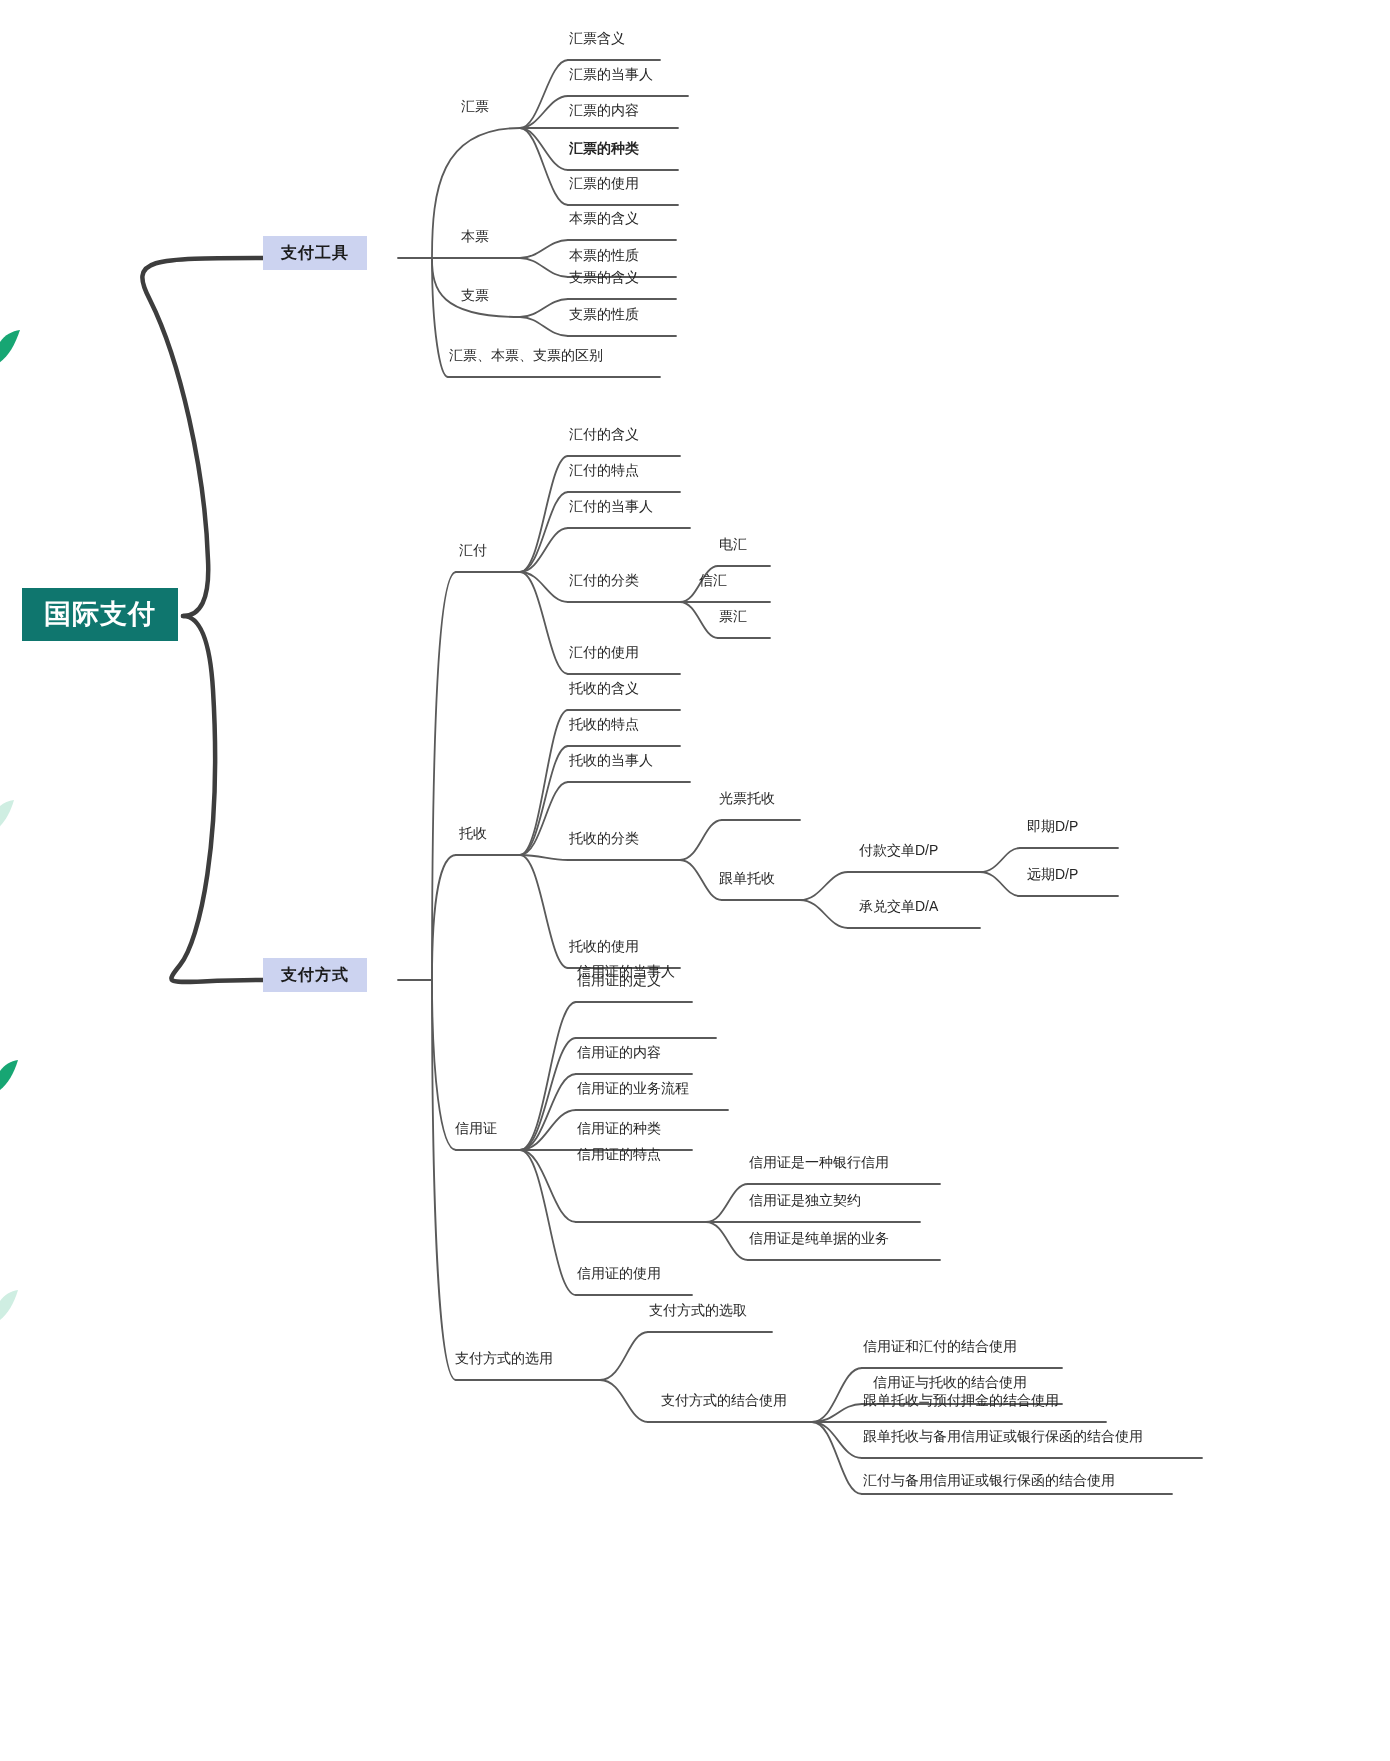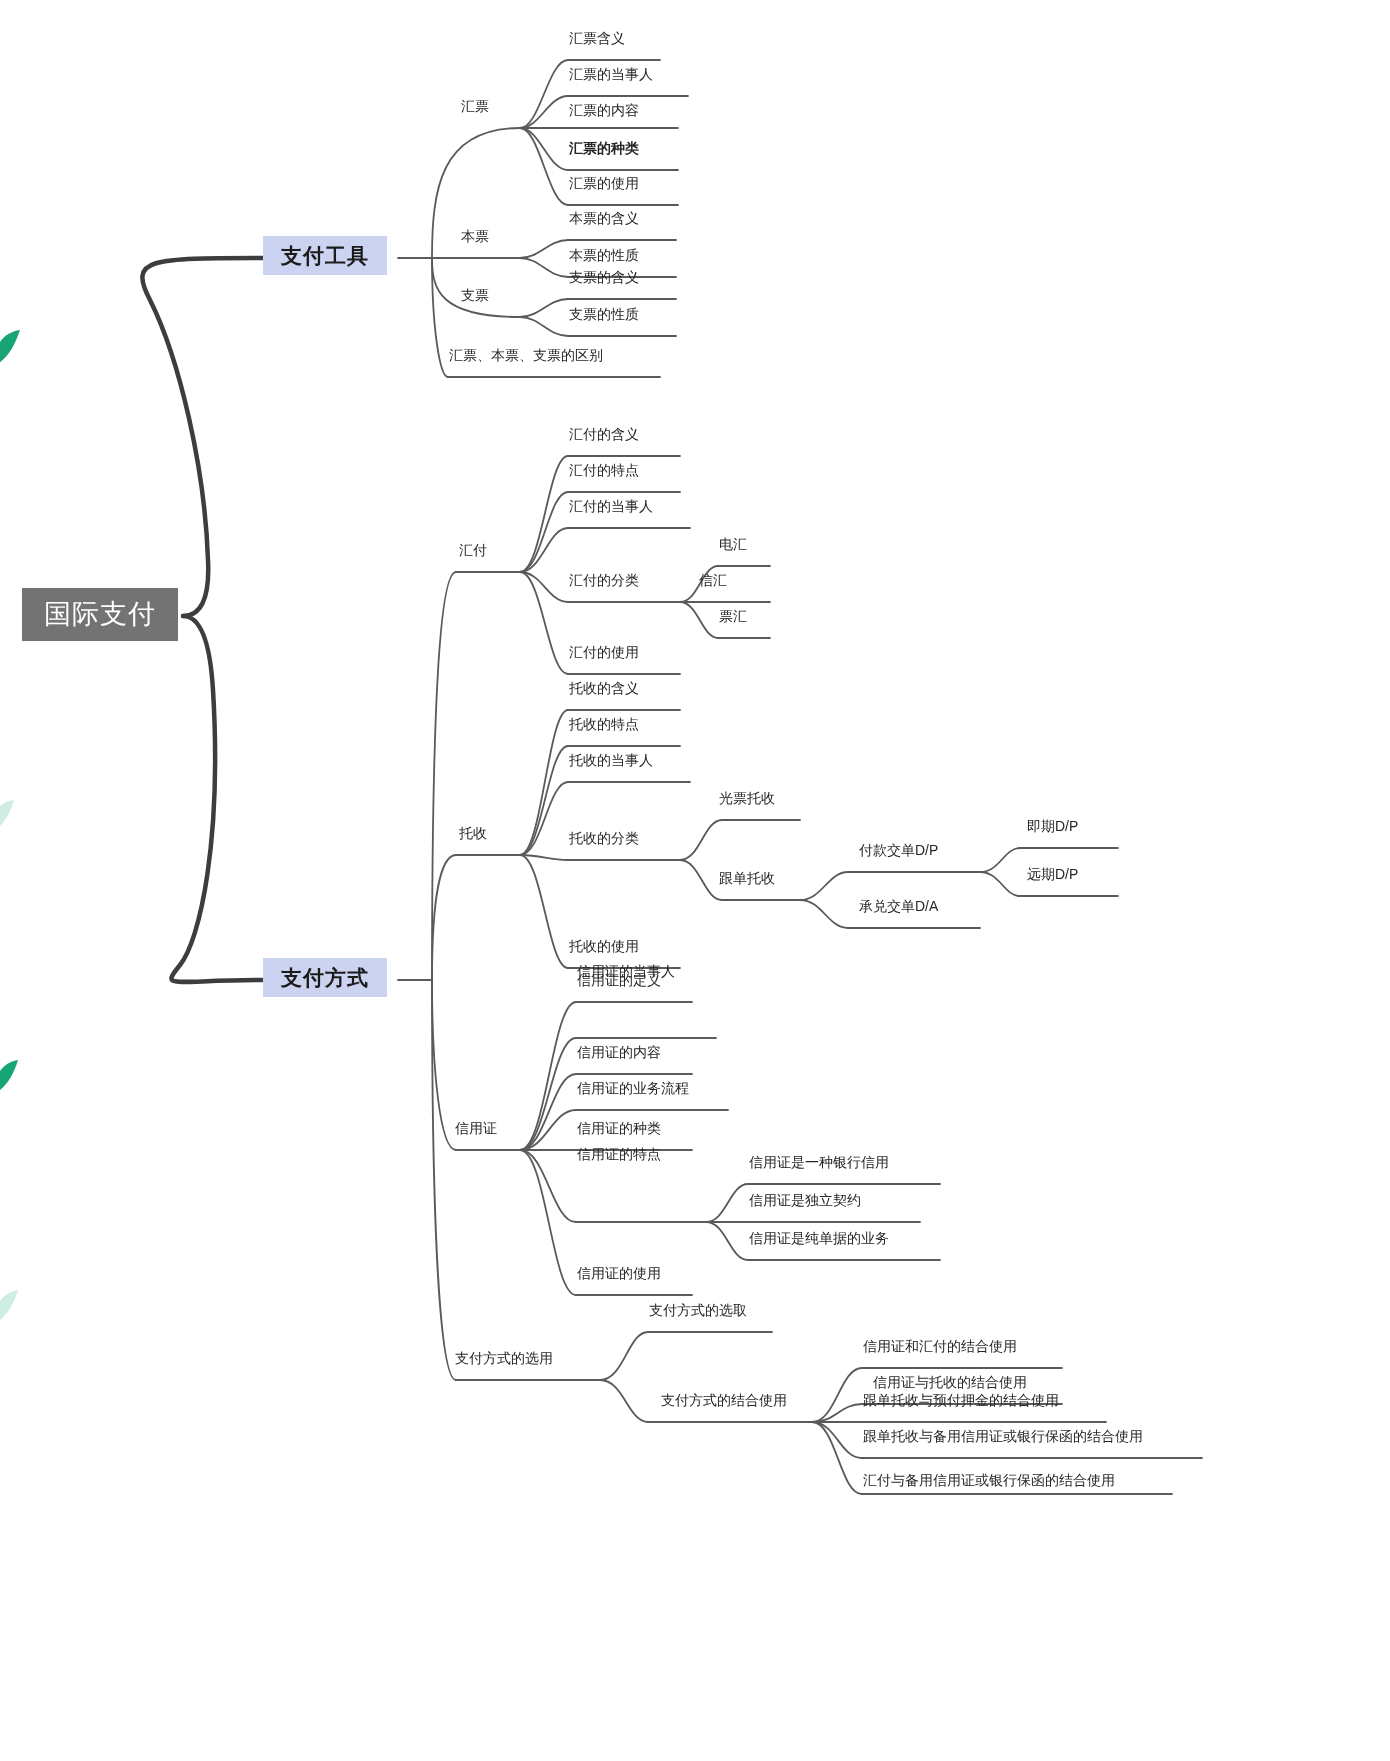--- a/index.html
+++ b/index.html
@@ -4,24 +4,24 @@
 <style>
   html,body{margin:0;padding:0;background:#ffffff;}
   body{width:1390px;height:1761px;position:relative;overflow:hidden;
        font-family:"Liberation Sans","DejaVu Sans",sans-serif;}
   #canvas{position:absolute;left:0;top:0;width:1390px;height:1761px;}
   svg.links{position:absolute;left:0;top:0;width:1390px;height:1761px;pointer-events:none;}
 
   
   .node{position:absolute;white-space:nowrap;}
 
-  .root{background:#737373;color:#ffffff;font-weight:normal;font-size:27px;
+  .root{background:#0f766e;color:#ffffff;font-weight:bold;font-size:27px;
         padding:13px 22px;letter-spacing:1px;line-height:1;}
 
-  .l1{background:#ccd3f0;color:#1b1b1b;font-weight:bold;font-size:21px;
+  .l1{background:#ccd3f0;color:#1b1b1b;font-weight:bold;font-size:16px;
       padding:9px 18px;letter-spacing:1px;line-height:1;}
 
   .leaf{color:#262626;font-size:14px;line-height:1;padding:0 3px 5px 3px;}
 
   
   .deco{position:absolute;}
 </style>
 </head>
 <body>
 

